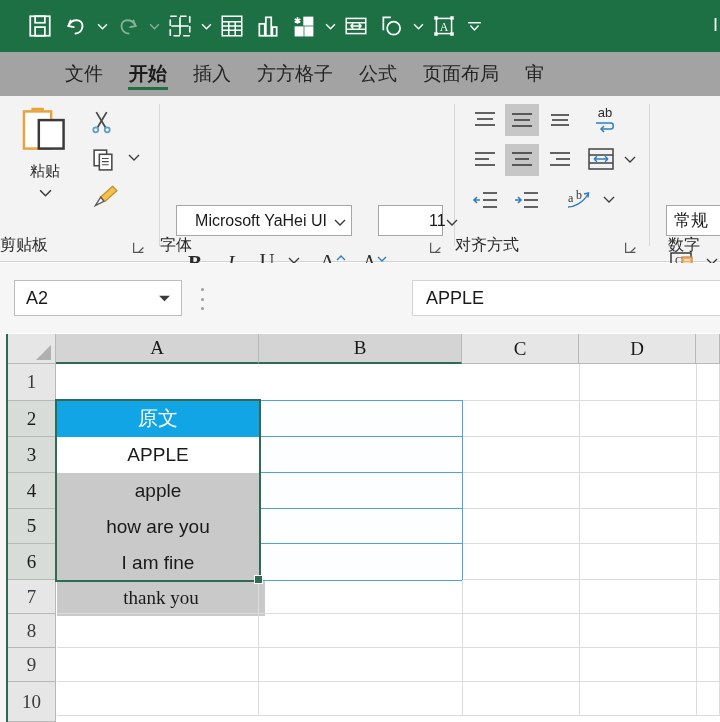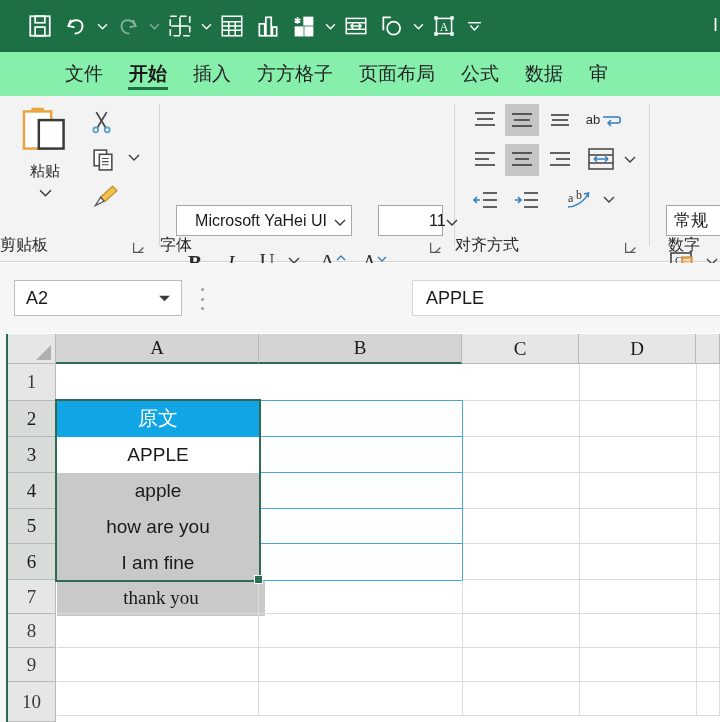--- a/index.html
+++ b/index.html
@@ -32,21 +32,21 @@
   .qat-caret svg { display: block; }
   .qat-dim { opacity: 0.45; }
   .qat-right-partial {
     position: absolute; right: 2px; top: 8px;
     color: #ffffff; font-size: 17px; line-height: 36px;
   }
 
   
   .tabstrip {
     position: absolute; left: 0; top: 52px; width: 720px; height: 44px;
-    background: #86efac;
+    background: #a3a3a3;
     display: flex; align-items: flex-start;
   }
   .tab {
     position: relative;
     font-size: 19px; color: #242424;
     padding: 9px 13px 0 13px;
     height: 44px;
     white-space: nowrap;
   }
   .tab.active { font-weight: bold; color: #1a1a1a; }
@@ -356,23 +356,22 @@
     </div>
     <div class="qat-right-partial">Ⅰ</div>
   </div>
 
   <div class="tabstrip">
     <div style="width:52px"></div>
     <div class="tab">文件</div>
     <div class="tab active">开始</div>
     <div class="tab">插入</div>
     <div class="tab">方方格子</div>
+    <div class="tab">公式</div>
     <div class="tab">页面布局</div>
-    <div class="tab">公式</div>
-    <div class="tab">数据</div>
     <div class="tab clipped">审</div>
   </div>
 
   <div class="ribbon">
 
     <div class="rgroup" style="left:0; width:160px;">
       <div class="paste-big">
         <svg width="56" height="52" viewBox="0 0 44 42" fill="none">
           <rect x="5" y="6" width="22" height="30" stroke="#e8a33d" stroke-width="2" fill="#fff"></rect>
           <path d="M12 6 v-2 h8 v2" stroke="#e8a33d" stroke-width="2" fill="none"></path>
@@ -540,21 +539,21 @@
     <div class="fbtn align-on" style="left:505px; top:8px; width:34px; height:32px;">
       <svg width="26" height="24" viewBox="0 0 26 24" stroke="#333" stroke-width="1.7" fill="none">
         <path d="M3 6 H23 M5 12 H21 M3 18 H23"></path>
       </svg>
     </div>
     <div class="fbtn" style="left:543px; top:10px; width:34px; height:30px;">
       <svg width="24" height="22" viewBox="0 0 24 22" stroke="#333" stroke-width="1.6" fill="none">
         <path d="M3 5 H21 M4 10 H20 M3 15 H21"></path>
       </svg>
     </div>
-    <div class="fbtn" style="left:585px; top:6px; width:40px; height:36px; flex-direction:row;">
+    <div class="fbtn" style="left:585px; top:6px; width:40px; height:36px; flex-direction:column;">
       <span style="font-size:13px;color:#2b2b2b;line-height:12px;">ab</span>
       <svg width="24" height="14" viewBox="0 0 24 14" fill="none" stroke="#2f7fc1" stroke-width="1.5">
         <path d="M3 4 H18 C21 4 21 10 18 10 H8"></path>
         <path d="M11 7 L8 10 L11 13"></path>
       </svg>
     </div>
 
     <div class="fbtn" style="left:468px; top:48px; width:34px; height:32px;">
       <svg width="26" height="24" viewBox="0 0 26 24" stroke="#333" stroke-width="1.7" fill="none">
         <path d="M3 5 H23 M3 11 H17 M3 17 H23"></path>

